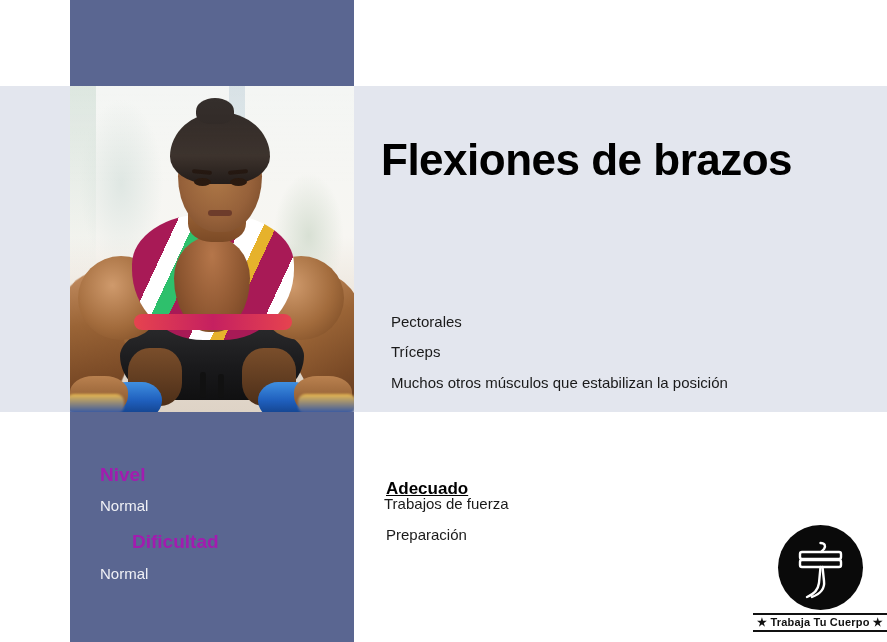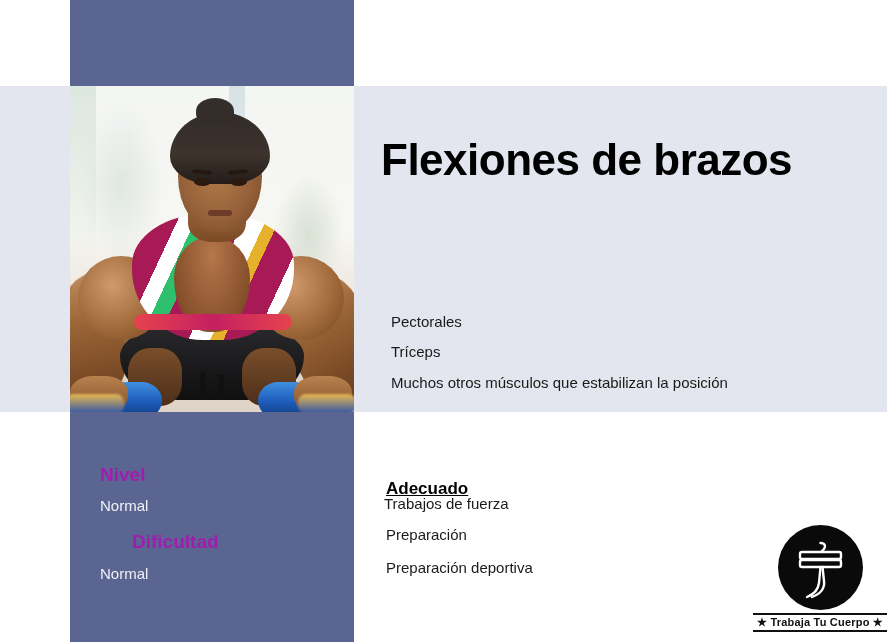--- a/index.html
+++ b/index.html
@@ -473,21 +473,20 @@
 
   <div class="title">Flexiones de brazos</div>
 
   <div class="sec-item m-item-0">Pectorales</div>
   <div class="sec-item m-item-1">Tríceps</div>
   <div class="sec-item m-item-2">Muchos otros músculos que estabilizan la posición</div>
 
   <div class="sec-heading h-suit">Adecuado</div>
   <div class="sec-item s-item-0">Trabajos de fuerza</div>
   <div class="sec-item s-item-1">Preparación</div>
-  <div class="sec-item s-item-2">Preparación deportiva</div>
 
   <div class="panel-label lbl-nivel">Nivel</div>
   <div class="panel-value val-nivel">Normal</div>
   <div class="panel-label lbl-dif">Dificultad</div>
   <div class="panel-value val-dif">Normal</div>
 
   <div class="logo">
     <div class="logo-circle"></div>
     <svg class="logo-icon" viewBox="0 0 85 85">
       <g fill="none" stroke="#ffffff" stroke-width="2.4" stroke-linecap="round" stroke-linejoin="round">

